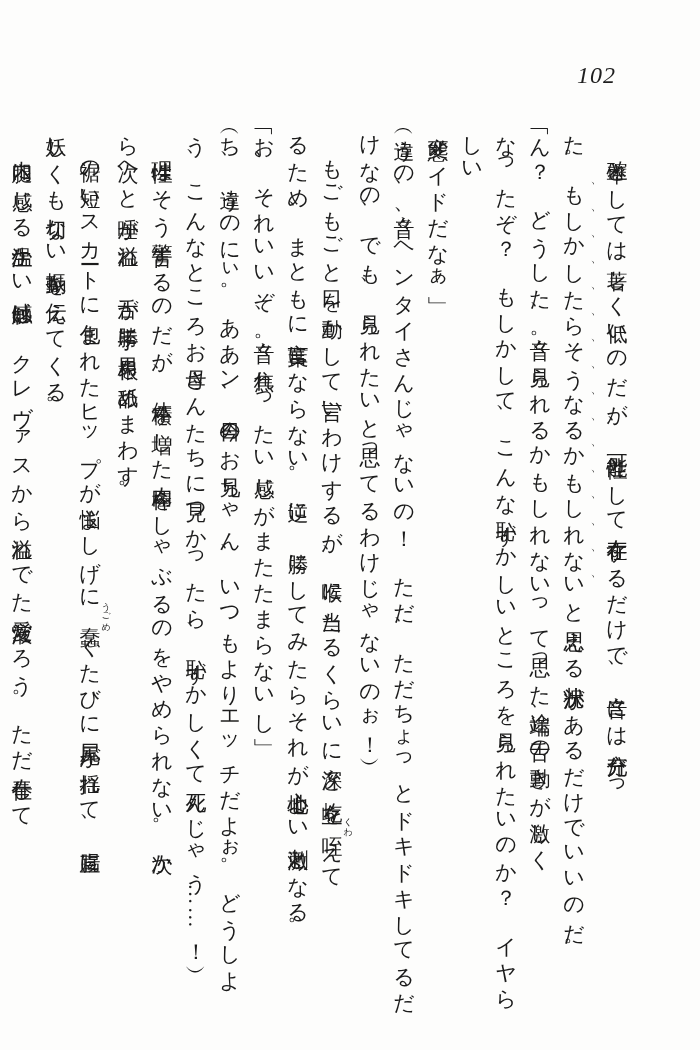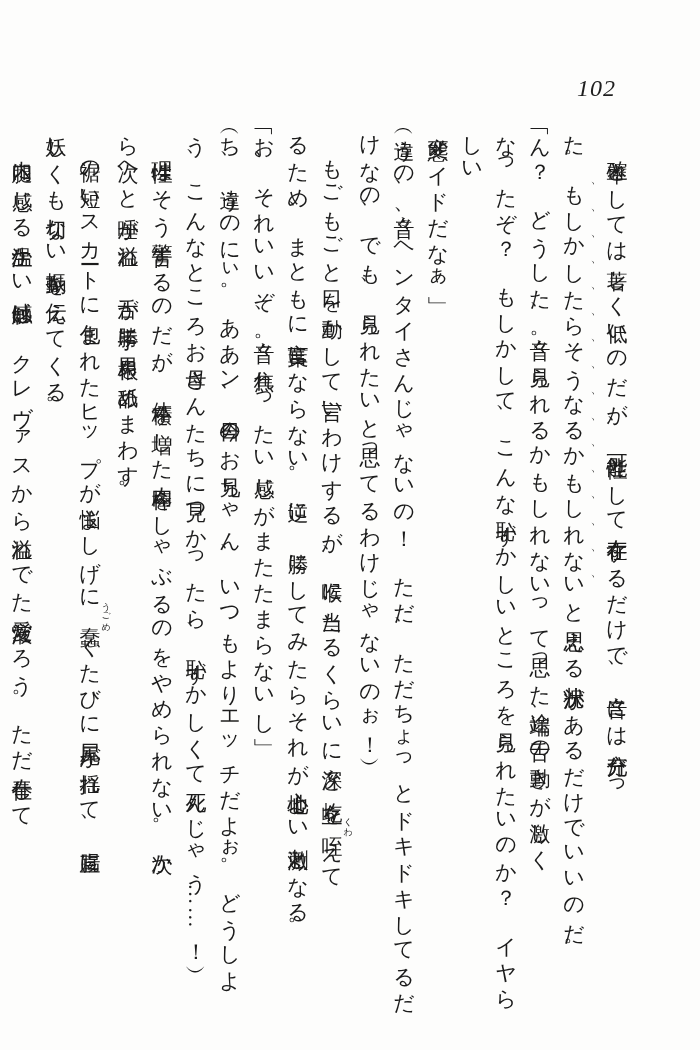--- a/index.html
+++ b/index.html
@@ -21,21 +21,20 @@
     overflow: hidden;
   }
   .page-number {
     position: absolute;
     top: 62px;
     left: 577px;
     font-style: italic;
     font-size: 24px;
     letter-spacing: 1px;
     color: #1e1e1e;
-    margin-top: 13px;
   }
   .text-block {
     position: absolute;
     top: 121px;
     right: 66px;
     height: 895px;
     writing-mode: vertical-rl;
     text-orientation: mixed;
     font-size: 21px;
     letter-spacing: 2.2px;

